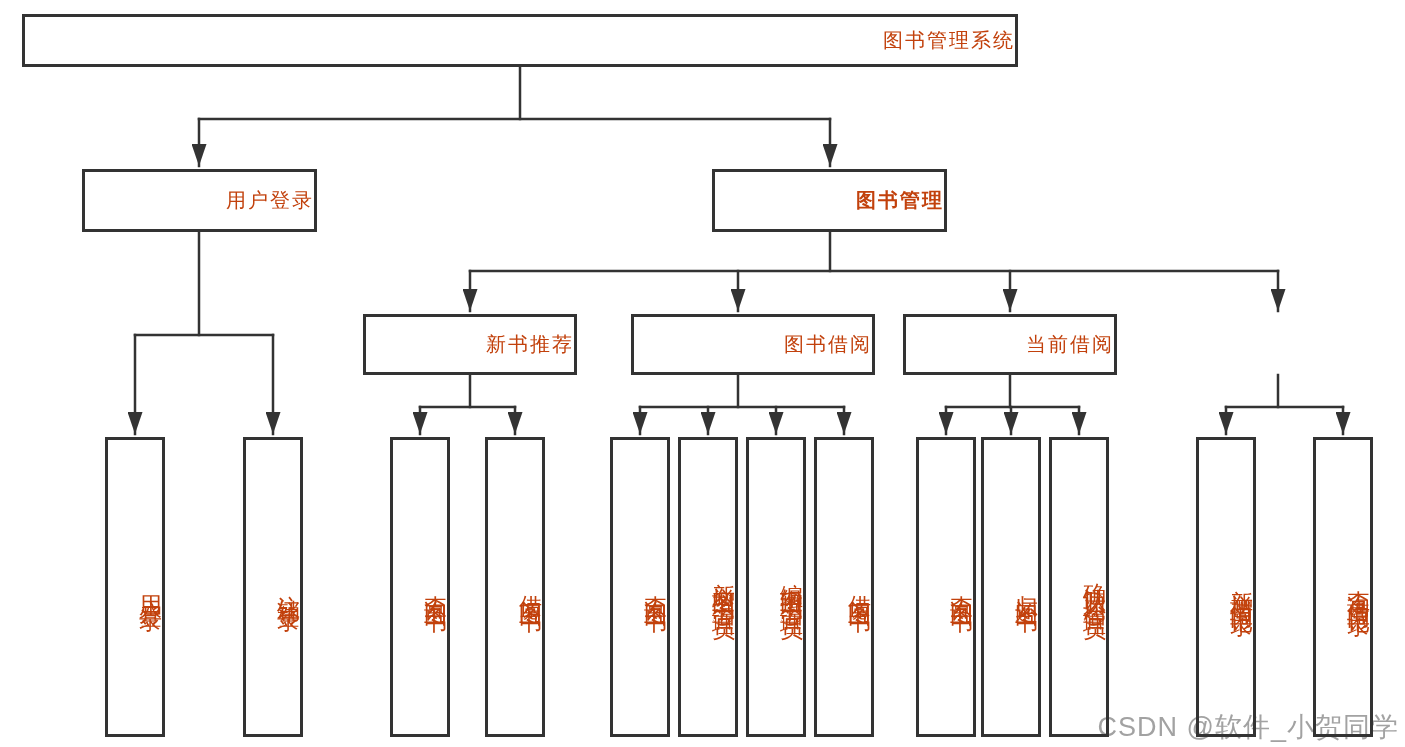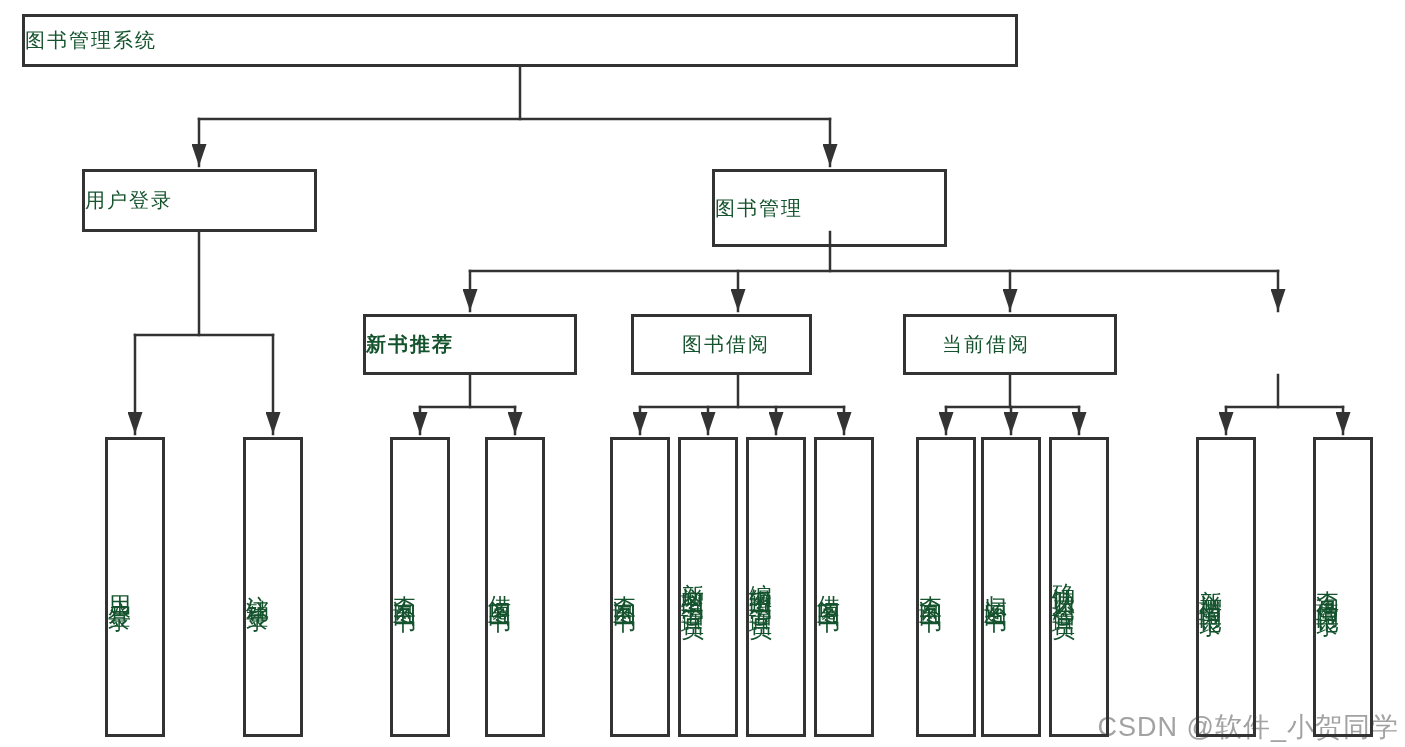--- a/index.html
+++ b/index.html
@@ -16,22 +16,22 @@
     left: 0; top: 0;
     z-index: 1;
   }
   .box {
     position: absolute;
     box-sizing: border-box;
     border: 3px solid #333333;
     background: transparent;
     display: flex;
     align-items: center;
-    justify-content: flex-start;
-    color: #14532d;
+    justify-content: flex-end;
+    color: #c2410c;
     z-index: 2;
   }
   .h-box span {
     font-size: 20px;
     letter-spacing: 2px;
     white-space: nowrap;
   }
   .v-box span {
     writing-mode: vertical-rl;
     text-orientation: mixed;
@@ -108,28 +108,28 @@
 
   <div class="watermark">CSDN @软件_小贺同学</div>
 
   <div class="box h-box" style="left:22px; top:14px; width:996px; height:53px;">
     <span>图书管理系统</span>
   </div>
 
   <div class="box h-box" style="left:82px; top:169px; width:235px; height:63px;">
     <span>用户登录</span>
   </div>
-  <div class="box h-box" style="left:712px; top:169px; width:235px; height:78px;">
+  <div class="box h-box" style="left:712px; top:169px; width:235px; height:63px;font-weight:bold;">
     <span>图书管理</span>
   </div>
 
-  <div class="box h-box" style="left:363px; top:314px; width:214px; height:61px;font-weight:bold;">
+  <div class="box h-box" style="left:363px; top:314px; width:214px; height:61px;">
     <span>新书推荐</span>
   </div>
-  <div class="box h-box" style="left:631px; top:314px; width:181px; height:61px;padding-left:48px;">
+  <div class="box h-box" style="left:631px; top:314px; width:244px; height:61px;padding-left:48px;">
     <span>图书借阅</span>
   </div>
   <div class="box h-box" style="left:903px; top:314px; width:214px; height:61px;padding-left:36px;">
     <span>当前借阅</span>
   </div>
 
   <div class="box v-box" style="left:105px; top:437px; width:60px; height:300px;">
     <span>用户登录</span>
   </div>
   <div class="box v-box" style="left:243px; top:437px; width:60px; height:300px;">

